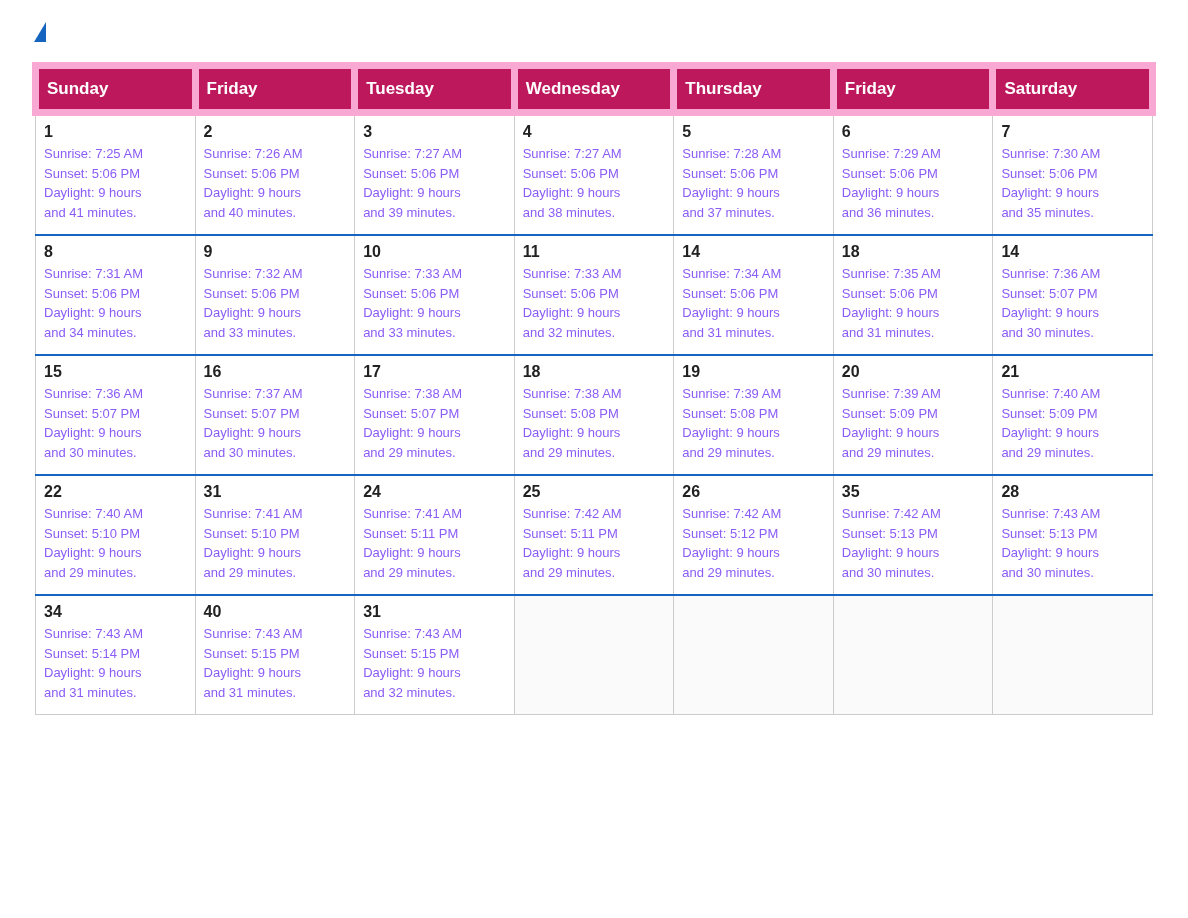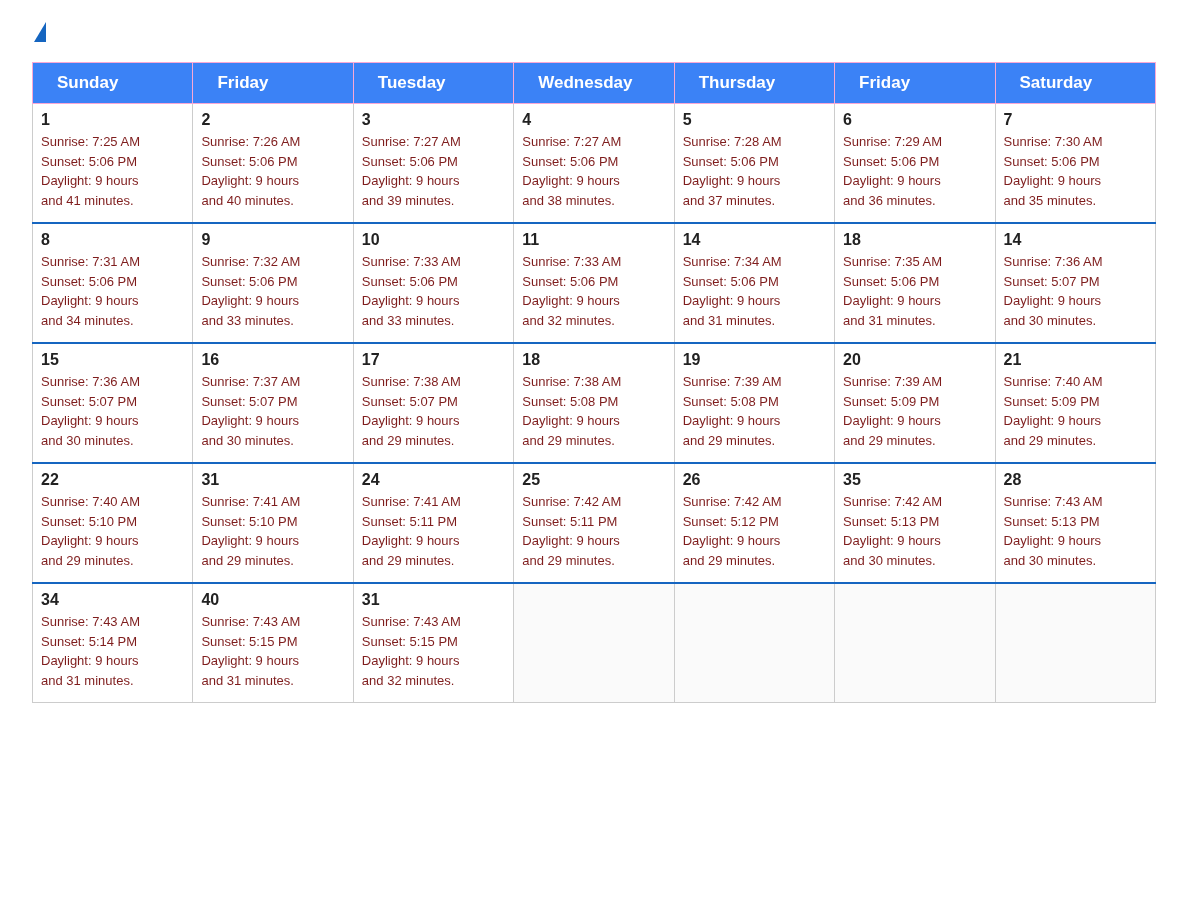--- a/index.html
+++ b/index.html
@@ -58,48 +58,48 @@
       color: #555;
       font-weight: normal;
       margin-top: 4px;
     }
     table {
       width: 100%;
       border-collapse: collapse;
       table-layout: fixed;
     }
     thead tr th {
-      background: #3b82f6;
+      background: #be185d;
       color: #fff;
       font-size: 17px;
       font-weight: bold;
-      padding: 10px 24px;
+      padding: 10px 8px;
       text-align: left;
-      border: 1px solid #f9a8d4;
+      border: 7px solid #f9a8d4;
     }
     tbody tr td {
       vertical-align: top;
       padding: 7px 8px 12px 8px;
       border: 1px solid #ccc;
       font-size: 13px;
       color: #333;
       min-height: 100px;
       background: #fff;
     }
     tbody tr td .day-num {
       font-size: 16px;
       font-weight: bold;
       color: #222;
       display: block;
       margin-bottom: 3px;
     }
     tbody tr td .day-info {
       font-size: 13px;
       line-height: 1.5;
-      color: #7f1d1d;
+      color: #8b5cf6;
     }
     tbody tr:not(:last-child) td {
       border-bottom: 2px solid #1565c0;
     }
     tbody tr td.empty {
       background: #fafafa;
     }
   </style>
 </head>
 <body>

